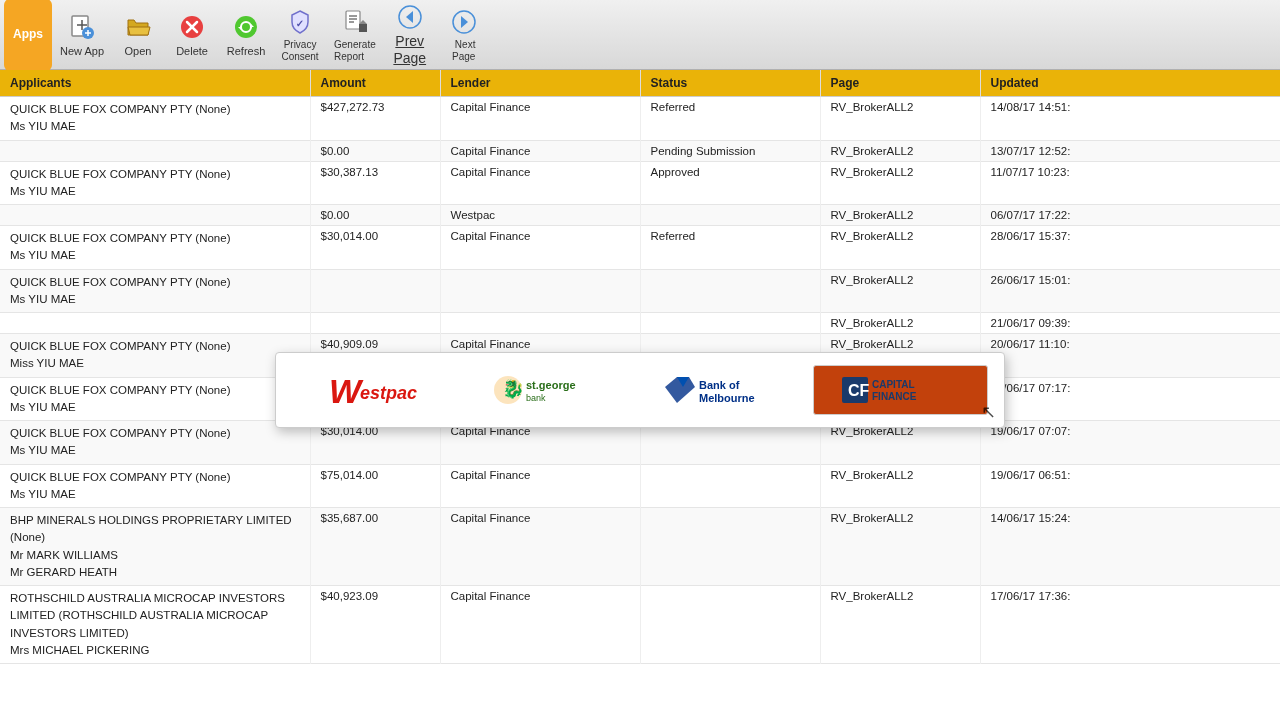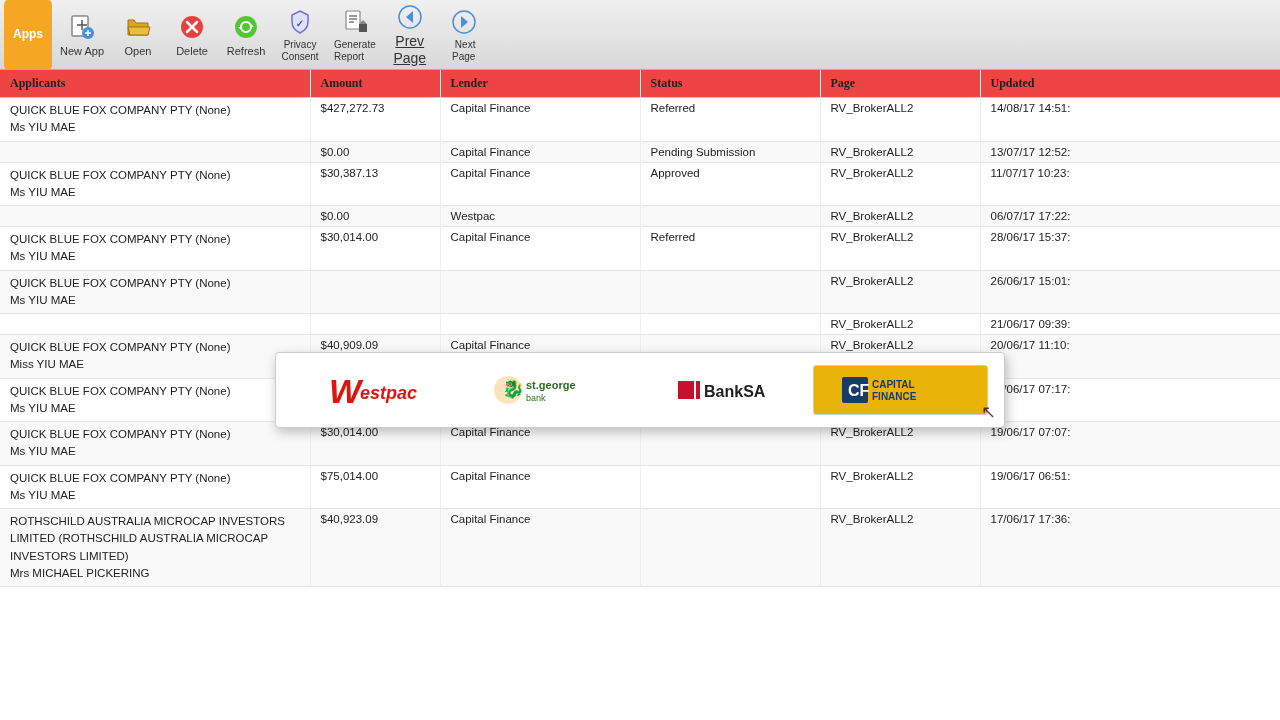--- a/index.html
+++ b/index.html
@@ -72,23 +72,22 @@
       position: relative;
     }
 
     table {
       width: 100%;
       border-collapse: collapse;
       table-layout: fixed;
     }
 
     thead tr {
-      background: #ef4444;
+      background: #eab308;
       border-bottom: 1px solid #ccc;
-      font-family: Liberation Serif, serif;
     }
 
     thead th {
       text-align: left;
       padding: 6px 10px;
       font-weight: 600;
       font-size: 12px;
       color: #222;
       border-right: 1px solid #ddd;
     }
@@ -352,20 +351,28 @@
   </tr>
         <tr>
     <td class="col-applicants applicant-cell"><span>QUICK BLUE FOX COMPANY PTY (None)</span><br><span>Ms YIU MAE</span></td>
     <td class="col-amount">$75,014.00</td>
     <td class="col-lender">Capital Finance</td>
     <td class="col-status"></td>
     <td class="col-owner">RV_BrokerALL2</td>
     <td class="col-updated">19/06/17 06:51:</td>
   </tr>
         <tr>
+    <td class="col-applicants applicant-cell"><span>BHP MINERALS HOLDINGS PROPRIETARY LIMITED (None)</span><br><span>Mr MARK WILLIAMS</span><br><span>Mr GERARD HEATH</span></td>
+    <td class="col-amount">$35,687.00</td>
+    <td class="col-lender">Capital Finance</td>
+    <td class="col-status"></td>
+    <td class="col-owner">RV_BrokerALL2</td>
+    <td class="col-updated">14/06/17 15:24:</td>
+  </tr>
+        <tr>
     <td class="col-applicants applicant-cell"><span>ROTHSCHILD AUSTRALIA MICROCAP INVESTORS LIMITED (ROTHSCHILD AUSTRALIA MICROCAP INVESTORS LIMITED)</span><br><span>Mrs MICHAEL PICKERING</span></td>
     <td class="col-amount">$40,923.09</td>
     <td class="col-lender">Capital Finance</td>
     <td class="col-status"></td>
     <td class="col-owner">RV_BrokerALL2</td>
     <td class="col-updated">17/06/17 17:36:</td>
   </tr>
       </tbody>
   </table>
 
@@ -382,30 +389,32 @@
     <div class="lender-logo">
       <svg width="120" height="42" viewBox="0 0 120 42">
 
         <circle cx="16" cy="21" r="14" fill="#f5a623" opacity="0.3"></circle>
         <text x="10" y="26" font-size="18" fill="#c07010">🐉</text>
         <text x="34" y="20" font-size="11" font-weight="bold" fill="#2a6e1a" font-family="Arial">st.george</text>
         <text x="34" y="32" font-size="9" fill="#2a6e1a" font-family="Arial">bank</text>
       </svg>
     </div>
 
+
     <div class="lender-logo">
-      <svg width="100" height="42" viewBox="0 0 100 42">
-        <rect x="2" y="12" width="16" height="18" fill="#c8102e"></rect>
-        <rect x="20" y="12" width="4" height="18" fill="#c8102e"></rect>
-        <text x="28" y="28" font-size="16" font-weight="bold" fill="#222" font-family="Arial">BankSA</text>
+      <svg width="130" height="42" viewBox="0 0 130 42">
+
+        <polygon points="16,8 28,8 34,18 16,34 4,18" fill="#003087" opacity="0.8"></polygon>
+        <polygon points="16,8 28,8 22,18" fill="#0050b0"></polygon>
+        <text x="38" y="20" font-size="11" font-weight="bold" fill="#003087" font-family="Arial">Bank of</text>
+        <text x="38" y="33" font-size="11" font-weight="bold" fill="#003087" font-family="Arial">Melbourne</text>
       </svg>
     </div>
 
-
-    <div class="lender-logo" style="background:#eab308;border:1px solid #ccc;">
+    <div class="lender-logo" style="background:#c2410c;border:1px solid #ccc;">
       <svg width="120" height="42" viewBox="0 0 120 42">
 
         <rect x="2" y="8" width="26" height="26" rx="2" fill="#1a3a6b"></rect>
         <text x="8" y="27" font-size="16" font-weight="bold" fill="white" font-family="Arial">CF</text>
         <text x="32" y="19" font-size="10" font-weight="bold" fill="#1a3a6b" font-family="Arial">CAPITAL</text>
         <text x="32" y="31" font-size="10" font-weight="bold" fill="#1a3a6b" font-family="Arial">FINANCE</text>
       </svg>
 
       <span style="position:absolute;font-size:18px;opacity:0.7;bottom:4px;right:8px;">↖</span>
     </div>

